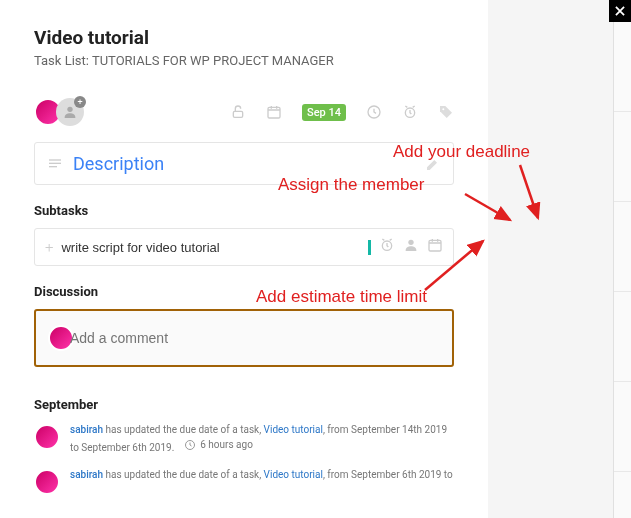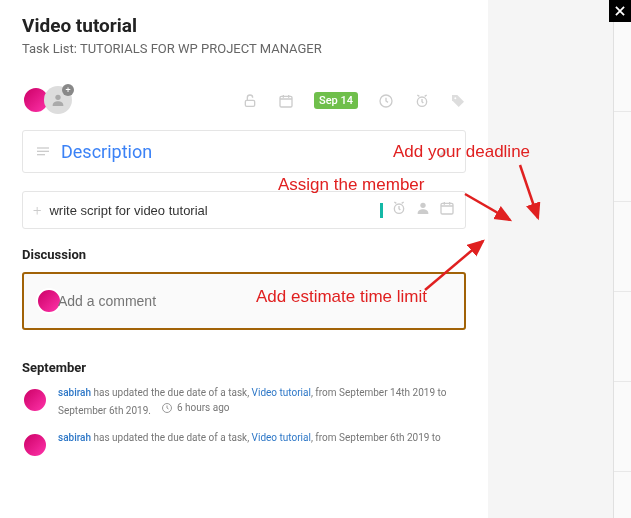--- a/index.html
+++ b/index.html
@@ -11,21 +11,21 @@
     overflow: hidden;
     position: relative;
   }
   .modal {
     position: absolute;
     left: 0; top: 0;
     width: 488px;
     height: 518px;
     background: #fff;
     overflow-y: auto;
-    padding: 0;
+    padding: 12px;
   }
   .modal::-webkit-scrollbar { width: 7px; }
   .modal::-webkit-scrollbar-thumb { background: #aaa; border-radius: 3px; }
   .modal::-webkit-scrollbar-track { background: #eee; }
   .close-btn {
     position: absolute;
     right: 0; top: 0;
     width: 22px; height: 22px;
     background: #000;
     color: #fff;
@@ -84,21 +84,21 @@
     content: "+";
     position: absolute;
     right: -2px; top: -2px;
     width: 12px; height: 12px;
     background: #888;
     color: #fff;
     border-radius: 50%;
     font-size: 9px;
     display: flex; align-items:center; justify-content:center;
   }
-  .meta-icons { display: flex; align-items: flex-end; gap: 20px; }
+  .meta-icons { display: flex; align-items: center; gap: 20px; }
   .meta-icon { color: #ccc; display:flex; align-items:center; }
   .badge {
     background: #6fbf4b;
     color: #fff;
     font-size: 11px;
     padding: 2px 5px;
     border-radius: 3px;
     font-weight: 500;
   }
   .desc-box, .subtask-box, .comment-box {
@@ -232,20 +232,21 @@
             <rect x="3" y="10" width="18" height="2"></rect>
             <rect x="3" y="15" width="12" height="2"></rect>
           </svg>
         <span>Description</span>
       </div>
       <svg class="ic" viewBox="0 0 24 24" fill="#ddd">
           <path d="M3 17l11-11 4 4L7 21H3v-4z"></path>
         </svg>
     </div>
 
+    <div class="section-h">Subtasks</div>
     <div class="subtask-box">
       <span class="plus-ic">+</span>
       <input class="subtask-input cursor-mark" value="write script for video tutorial" style="">
       <div class="subtask-actions">
         <span class="ic-wrap">
           <svg class="ic" viewBox="0 0 24 24" fill="none" stroke="#ccc" stroke-width="2">
               <circle cx="12" cy="13" r="7"></circle>
               <path d="M12 9v4l2 2M5 3l3 2M19 3l-3 2"></path>
             </svg>
         </span>

